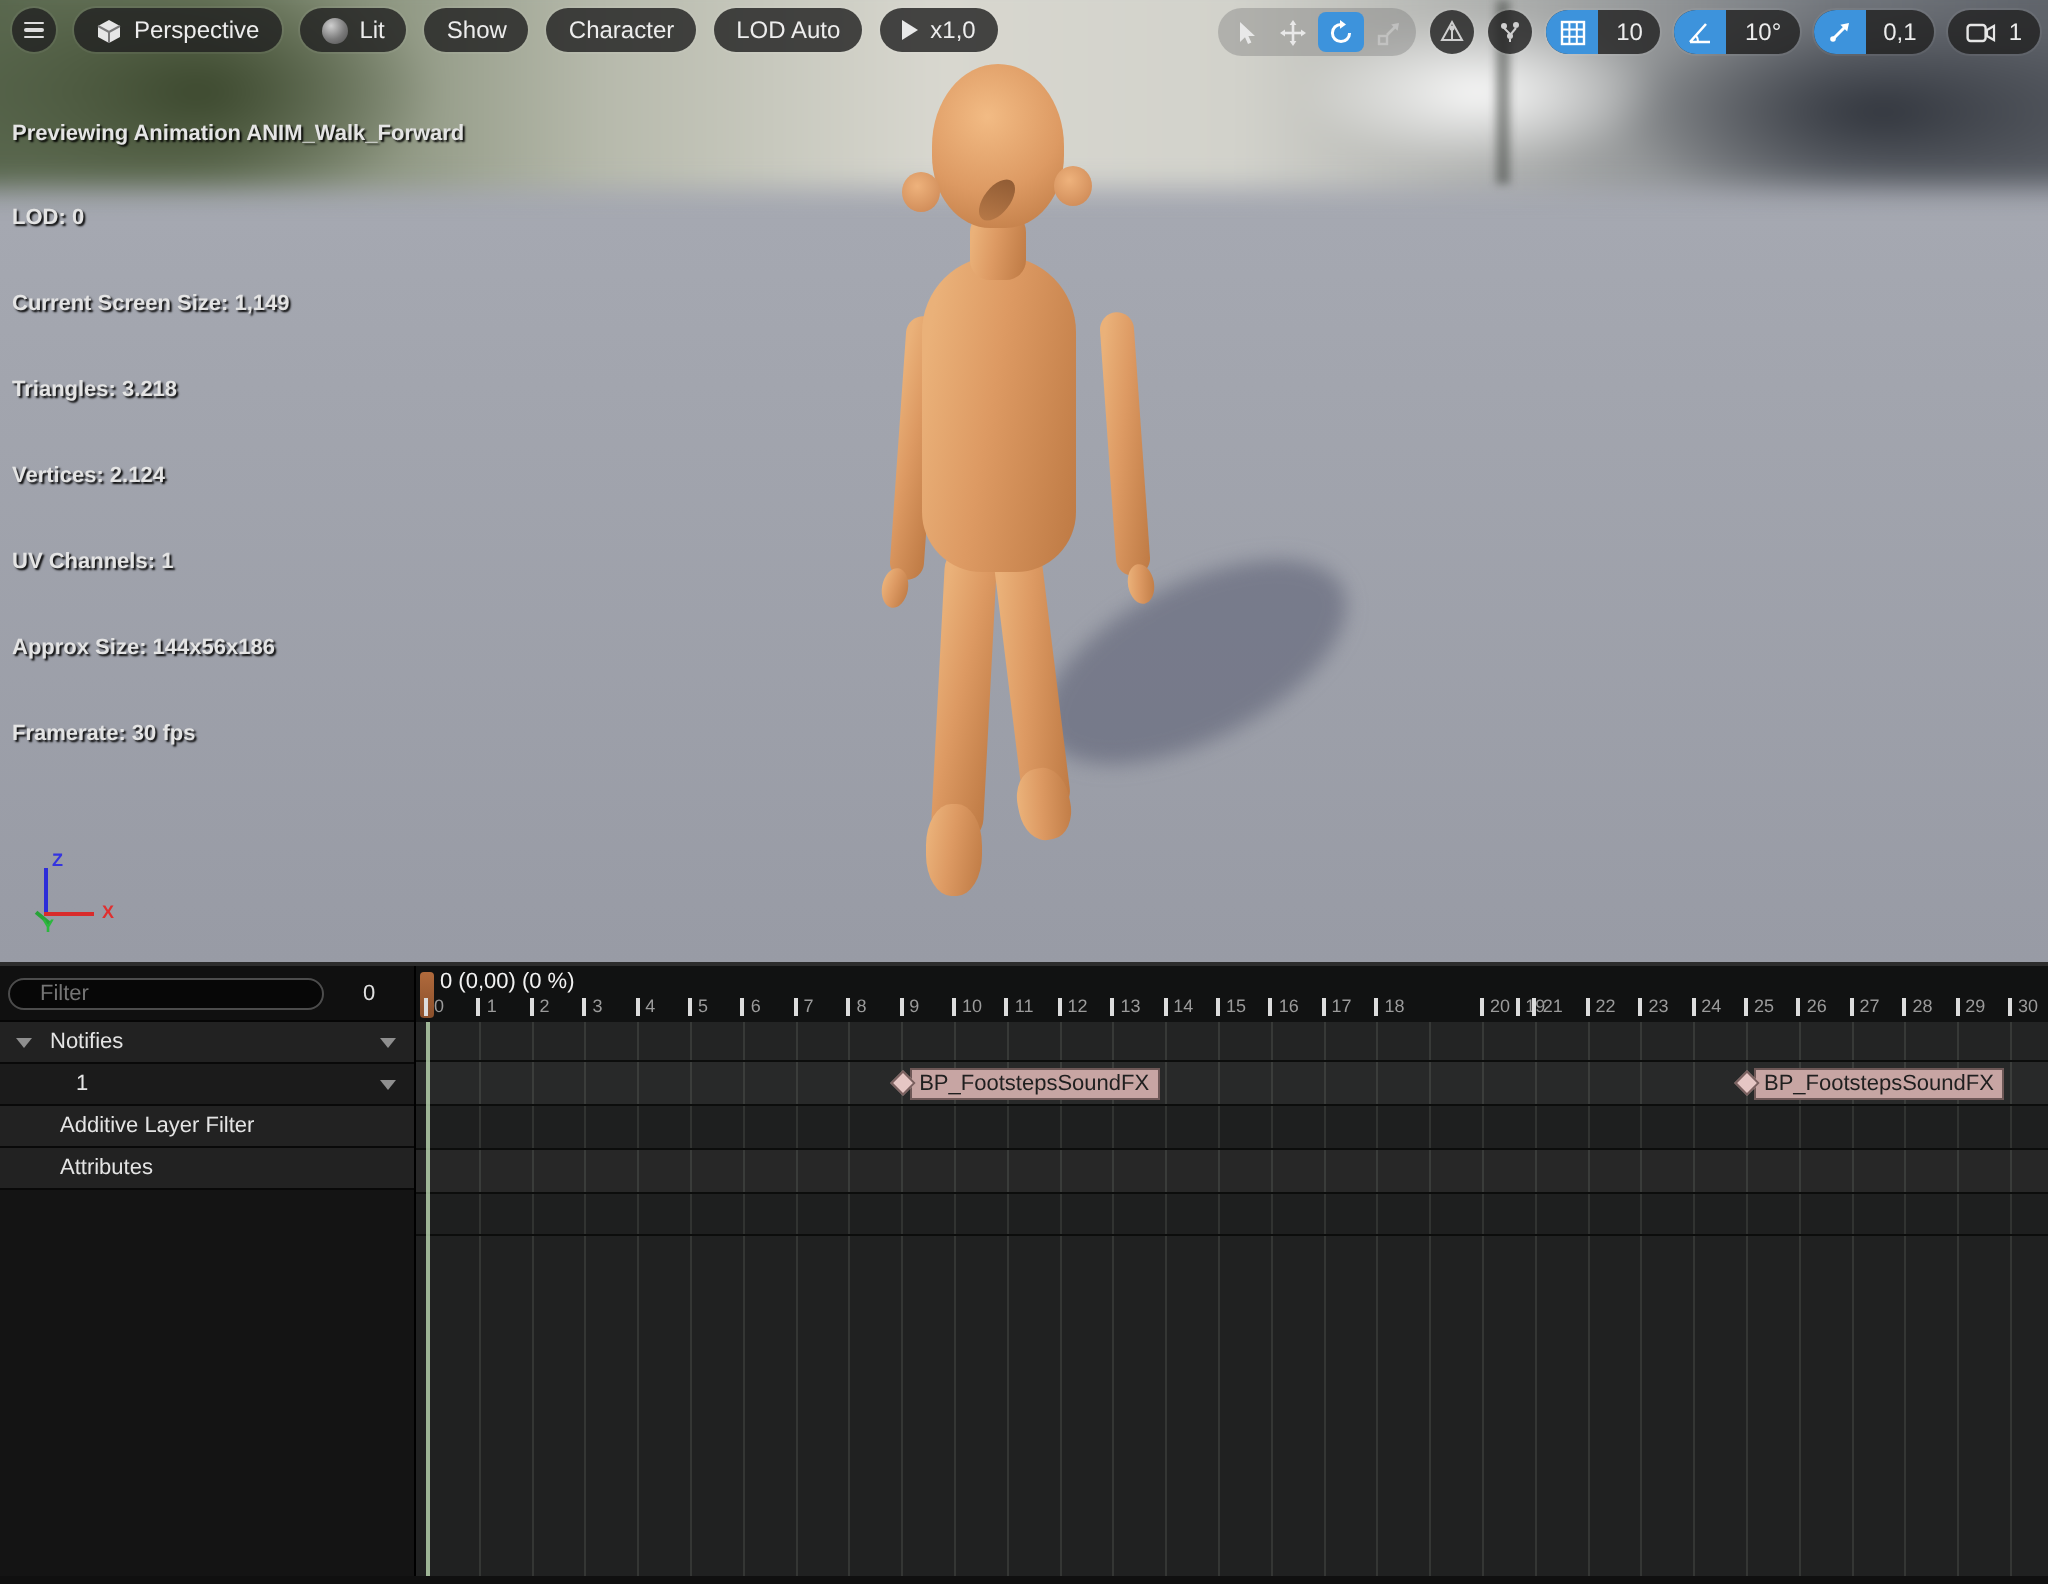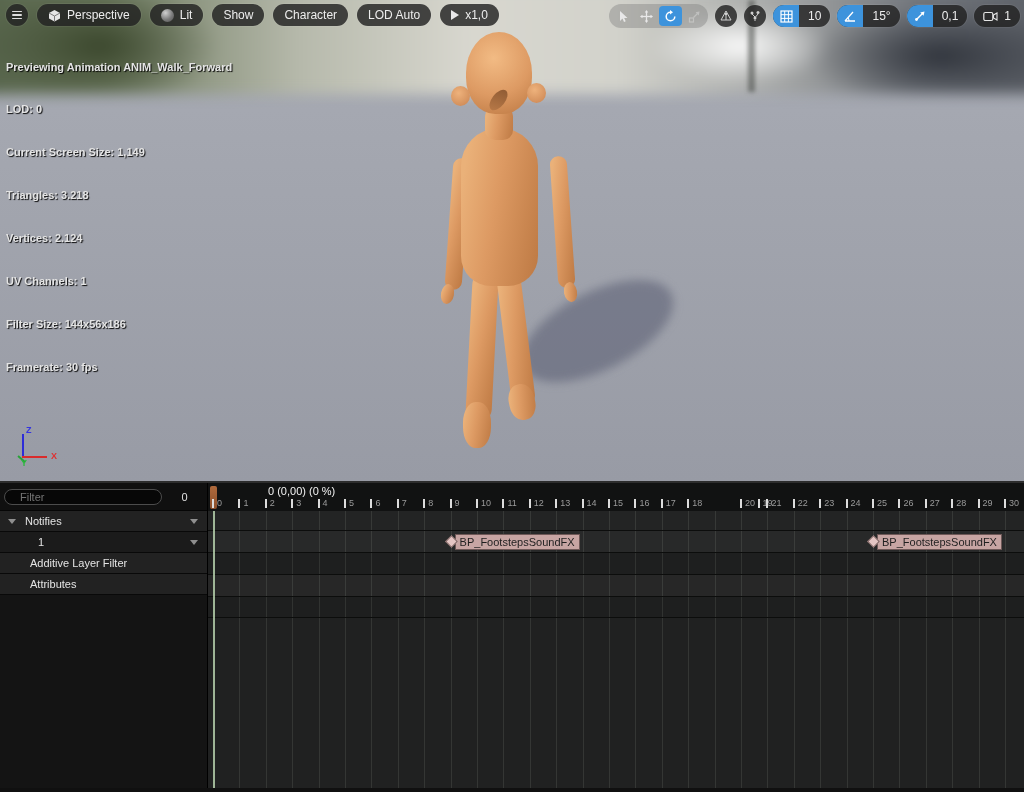--- a/index.html
+++ b/index.html
@@ -97,21 +97,21 @@
   .lp-label.indent2{margin-left:30px;}
   .lp-count{color:#9a9a9a;margin-left:6px;}
   .lp-menu{margin-right:9px;}
   .curves-btn{display:flex;align-items:center;gap:4px;margin-right:9px;color:#bdbdbd;font-size:10px;}
   .curves-btn .tri-down{border-top-color:#bdbdbd;transform:scale(.85);}
 
   
   .ruler{position:absolute;left:207px;top:0;width:817px;height:28px;background:#111212;border-left:1px solid #000;box-sizing:border-box;}
   .playhead-marker{position:absolute;left:2px;top:3px;width:7px;height:23px;border-radius:2px;
     background:linear-gradient(#b06a3c,#8a4f2b);}
-  .playhead-label{position:absolute;left:12px;top:2px;color:#f2f2f2;font-size:11px;white-space:nowrap;margin-left:48px;}
+  .playhead-label{position:absolute;left:12px;top:2px;color:#f2f2f2;font-size:11px;white-space:nowrap;}
   .ruler-tick{position:absolute;top:15px;color:#9b9b9b;font-size:9px;display:flex;align-items:flex-start;gap:3px;}
   .ruler-tick i{display:block;width:2px;height:9px;background:#dcdcdc;margin-top:1px;}
   .tracks-area{position:absolute;left:207px;top:28px;width:817px;height:278px;background:#202121;
     border-left:1px solid #000;box-sizing:border-box;overflow:hidden;}
   .vlines{position:absolute;left:0;top:0;width:100%;height:100%;
     background:repeating-linear-gradient(90deg,transparent 0px,transparent 25.4px,#343634 25.4px,#343634 26.4px);
     background-position:6px 0;}
   .t-strip{position:absolute;left:0;width:100%;border-bottom:1px solid #0c0d0c;box-sizing:border-box;}
   .strip-notifies{top:0;height:20px;background:rgba(255,255,255,.015);}
   .strip-track1{top:20px;height:22px;background:rgba(255,255,255,.04);}
@@ -151,21 +151,21 @@
     <div class="nose"></div>
   </div>
 
   <div class="stats">
     <div>Previewing Animation ANIM_Walk_Forward</div>
     <div>LOD: 0</div>
     <div>Current Screen Size: 1,149</div>
     <div>Triangles: 3.218</div>
     <div>Vertices: 2.124</div>
     <div>UV Channels: 1</div>
-    <div>Filter Size: 144x56x186</div>
+    <div>Approx Size: 144x56x186</div>
     <div>Framerate: 30 fps</div>
   </div>
 
   <div class="axis">
     <span class="ax-z-line"></span>
     <span class="ax-x-line"></span>
     <span class="ax-y-line"></span>
     <span class="ax-z-lbl">Z</span>
     <span class="ax-x-lbl">X</span>
     <span class="ax-y-lbl">Y</span>
@@ -266,21 +266,21 @@
         </span>
         <span class="snap-val">10</span>
       </div>
       <div class="snap-pill">
         <span class="snap-ico">
           <svg width="14" height="13" viewBox="0 0 14 13">
             <path d="M2,11 L12,11 M2,11 L10,2" stroke="#fff" stroke-width="1.3" fill="none"></path>
             <path d="M6,11 A4.5,4.5 0 0 0 5,7.8" stroke="#fff" stroke-width="1.1" fill="none"></path>
           </svg>
         </span>
-        <span class="snap-val">15°</span>
+        <span class="snap-val">10°</span>
       </div>
       <div class="snap-pill">
         <span class="snap-ico">
           <svg width="12" height="12" viewBox="0 0 12 12">
             <line x1="2.5" y1="9.5" x2="8.5" y2="3.5" stroke="#fff" stroke-width="1.5"></line>
             <polygon points="10.5,1.5 6.2,2.4 9.6,5.8" fill="#fff"></polygon>
             <circle cx="2.5" cy="9.5" r="1.4" fill="#fff"></circle>
           </svg>
         </span>
         <span class="snap-val">0,1</span>

